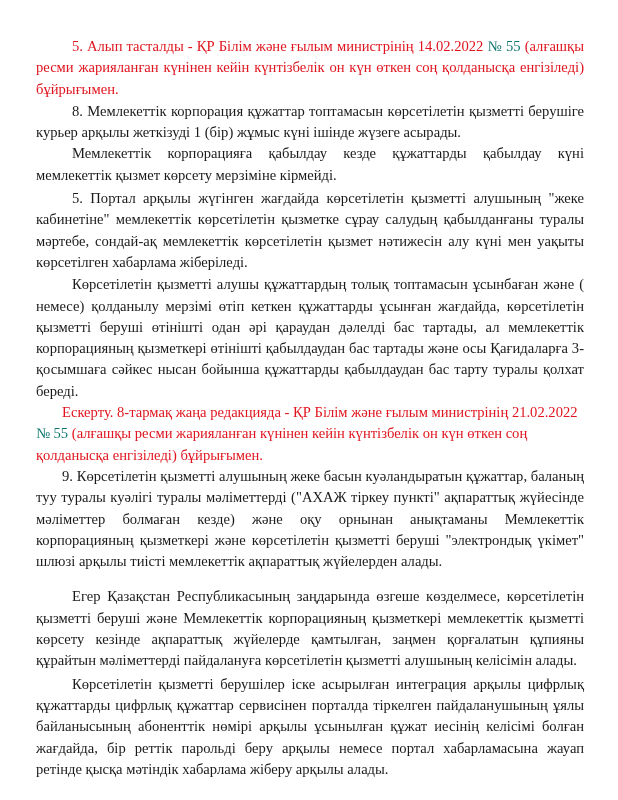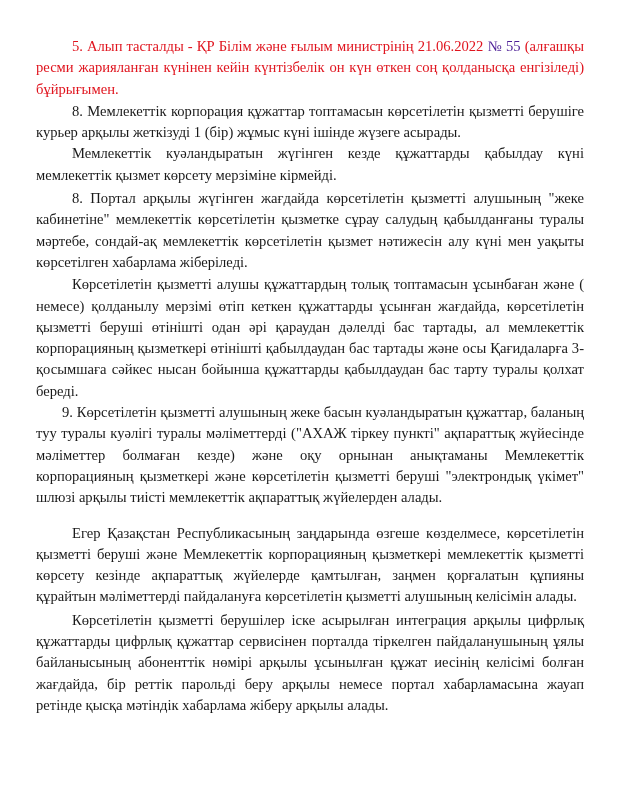--- a/index.html
+++ b/index.html
@@ -22,38 +22,41 @@
       top: 36px;
       width: 548px;
     }
     p {
       margin: 0;
       line-height: 21.3px;
       text-indent: 30px;
       text-align: justify;
     }
     .red { color: #e0141e; }
-    .blk { color: #4c1d95; }
+    .blk { color: #0f766e; }
     .ind-sm { text-indent: 26px; }
     .ind-lg { text-indent: 36px; }
   </style>
 </head>
 <body>
 
 <div class="page">
 
   <p class="red ind-lg" style="margin-bottom:1px;">
-    <span>5. Алып тасталды - ҚР Білім және ғылым министрінің 21.06.2022 </span><span class="blk">№ 55</span><span> (алғашқы ресми жарияланған күнінен кейін күнтізбелік он күн өткен соң қолданысқа енгізіледі) бұйрығымен.</span>
+    <span>5. Алып тасталды - ҚР Білім және ғылым министрінің 14.02.2022 </span><span class="blk">№ 55</span><span> (алғашқы ресми жарияланған күнінен кейін күнтізбелік он күн өткен соң қолданысқа енгізіледі) бұйрығымен.</span>
   </p>
 
   <p class="ind-lg">8. Мемлекеттік корпорация құжаттар топтамасын көрсетілетін қызметті берушіге курьер арқылы жеткізуді 1 (бір) жұмыс күні ішінде жүзеге асырады.</p>
-  <p class="ind-lg">Мемлекеттік куәландыратын жүгінген кезде құжаттарды қабылдау күні мемлекеттік қызмет көрсету мерзіміне кірмейді.</p>
+  <p class="ind-lg">Мемлекеттік корпорацияға қабылдау кезде құжаттарды қабылдау күні мемлекеттік қызмет көрсету мерзіміне кірмейді.</p>
 
-  <p class="ind-lg" style="margin-top:2px;">8. Портал арқылы жүгінген жағдайда көрсетілетін қызметті алушының "жеке кабинетіне" мемлекеттік көрсетілетін қызметке сұрау салудың қабылданғаны туралы мәртебе, сондай-ақ мемлекеттік көрсетілетін қызмет нәтижесін алу күні мен уақыты көрсетілген хабарлама жіберіледі.</p>
+  <p class="ind-lg" style="margin-top:2px;">5. Портал арқылы жүгінген жағдайда көрсетілетін қызметті алушының "жеке кабинетіне" мемлекеттік көрсетілетін қызметке сұрау салудың қабылданғаны туралы мәртебе, сондай-ақ мемлекеттік көрсетілетін қызмет нәтижесін алу күні мен уақыты көрсетілген хабарлама жіберіледі.</p>
 
   <p class="ind-lg" style="margin-top:1px;">Көрсетілетін қызметті алушы құжаттардың толық топтамасын ұсынбаған және ( немесе) қолданылу мерзімі өтіп кеткен құжаттарды ұсынған жағдайда, көрсетілетін қызметті беруші өтінішті одан әрі қараудан дәлелді бас тартады, ал мемлекеттік корпорацияның қызметкері өтінішті қабылдаудан бас тартады және осы Қағидаларға 3-қосымшаға сәйкес нысан бойынша құжаттарды қабылдаудан бас тарту туралы қолхат береді.</p>
 
+  <p class="red ind-sm" style="text-align:left;">
+    <span>Ескерту. 8-тармақ жаңа редакцияда - ҚР Білім және ғылым министрінің 21.02.2022 </span><span class="blk">№ 55</span><span> (алғашқы ресми жарияланған күнінен кейін күнтізбелік он күн өткен соң қолданысқа енгізіледі) бұйрығымен.</span>
+  </p>
 
   <p class="ind-sm">9. Көрсетілетін қызметті алушының жеке басын куәландыратын құжаттар, баланың туу туралы куәлігі туралы мәліметтерді ("АХАЖ тіркеу пункті" ақпараттық жүйесінде мәліметтер болмаған кезде) және оқу орнынан анықтаманы Мемлекеттік корпорацияның қызметкері және көрсетілетін қызметті беруші "электрондық үкімет" шлюзі арқылы тиісті мемлекеттік ақпараттық жүйелерден алады.</p>
   <p class="ind-lg" style="margin-top:14px;">Егер Қазақстан Республикасының заңдарында өзгеше көзделмесе, көрсетілетін қызметті беруші және Мемлекеттік корпорацияның қызметкері мемлекеттік қызметті көрсету кезінде ақпараттық жүйелерде қамтылған, заңмен қорғалатын құпияны құрайтын мәліметтерді пайдалануға көрсетілетін қызметті алушының келісімін алады.</p>
   <p class="ind-lg" style="margin-top:2px;">Көрсетілетін қызметті берушілер іске асырылған интеграция арқылы цифрлық құжаттарды цифрлық құжаттар сервисінен порталда тіркелген пайдаланушының ұялы байланысының абоненттік нөмірі арқылы ұсынылған құжат иесінің келісімі болған жағдайда, бір реттік парольді беру арқылы немесе портал хабарламасына жауап ретінде қысқа мәтіндік хабарлама жіберу арқылы алады.</p>
 
 </div>
 
 </body></html>

